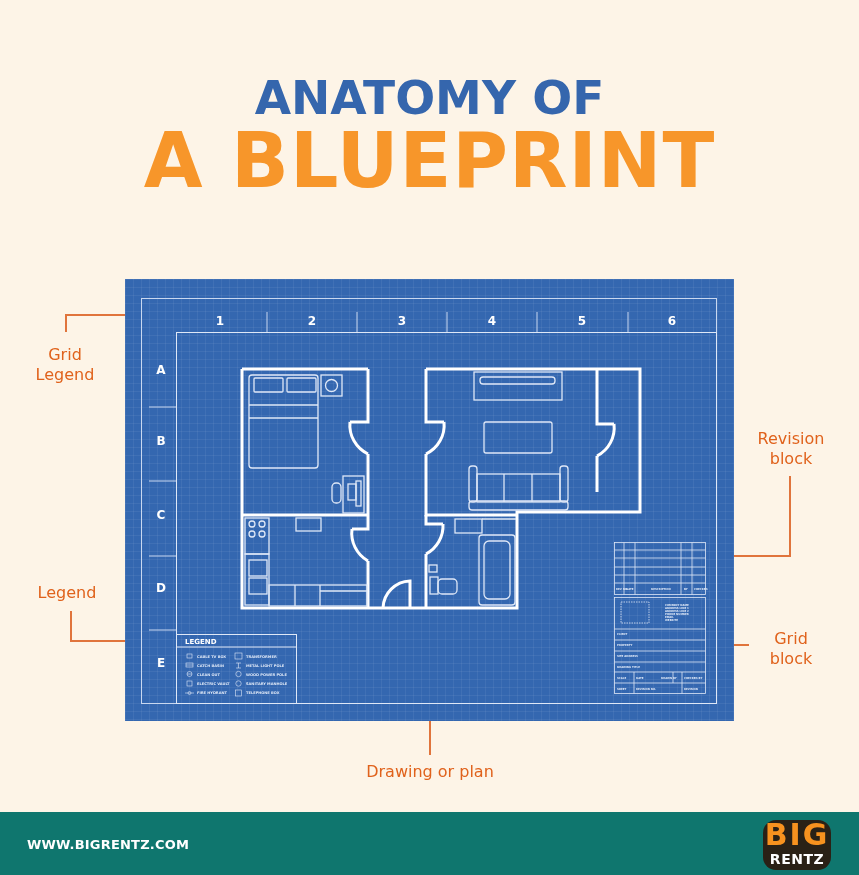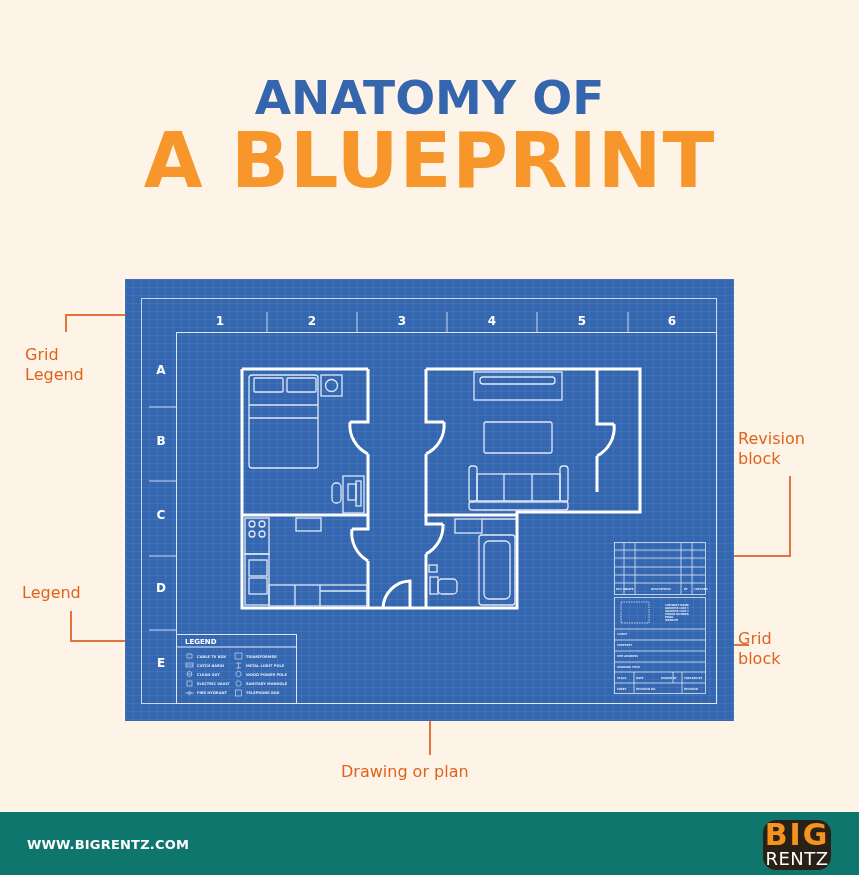--- a/index.html
+++ b/index.html
@@ -7,41 +7,41 @@
   body { background: #fdf4e7; font-family: "Liberation Sans", "DejaVu Sans", sans-serif; position: relative; }
 
   .title1 { position: absolute; top: 70px; left: 0; width: 859px; text-align: center;
     font-family: "DejaVu Sans", sans-serif; font-weight: bold; font-size: 47px; letter-spacing: 0px;
     color: #3566ad; }
   .title2 { position: absolute; top: 116px; left: 0; width: 859px; text-align: center;
     font-family: "DejaVu Sans", sans-serif; font-weight: bold; font-size: 76px; letter-spacing: 1px;
     color: #f7962a; }
 
   .callout { position: absolute; color: #e0621c; font-family: "DejaVu Sans", sans-serif;
-    font-size: 16px; line-height: 20px; }
+    font-size: 16px; text-align: center; line-height: 20px; }
 
   .line { position: absolute; background: #e0743c; }
 
   .bp { position: absolute; left: 125px; top: 279px; width: 609px; height: 442px;
     background-color: #3467b0;
     background-image:
       linear-gradient(rgba(255,255,255,0.06) 1px, transparent 1px),
       linear-gradient(90deg, rgba(255,255,255,0.06) 1px, transparent 1px);
     background-size: 8px 8px; }
   .bp svg { position: absolute; left: 0; top: 0; }
 
   .footer { position: absolute; left: 0; top: 812px; width: 859px; height: 63px; background: #0f766e; }
   .footer-url { position: absolute; left: 27px; top: 25px; color: #ffffff; font-weight: bold;
     font-family: "DejaVu Sans", sans-serif; font-size: 13px; letter-spacing: 0.2px; }
   .logo { position: absolute; left: 763px; top: 8px; width: 68px; height: 50px; background: #2a2116; border-radius: 13px; }
   .logo-big { position: absolute; left: 0; top: 0; width: 68px; text-align: center; color: #f7921f;
     font-family: "DejaVu Sans", sans-serif; font-weight: bold; font-size: 30px; line-height: 30px; letter-spacing: 2px;
     transform: scaleY(1.0); }
   .logo-rentz { position: absolute; left: 0; top: 31px; width: 68px; text-align: center; color: #ffffff;
-    font-family: "DejaVu Sans", sans-serif; font-weight: normal; font-size: 18px; line-height: 16px; letter-spacing: 0.5px; }
+    font-family: "DejaVu Sans", sans-serif; font-weight: bold; font-size: 14px; line-height: 16px; letter-spacing: 0.5px; }
 </style>
 </head>
 <body>
 
 <div class="title1">ANATOMY OF</div>
 <div class="title2">A BLUEPRINT</div>
 
 <div class="callout" style="left:25px; top:345px; width:80px;">
   <div>Grid</div>
   <div>Legend</div>
@@ -59,21 +59,21 @@
 </div>
 <div class="line" style="left:789px; top:476px; width:2px; height:80px;"></div>
 <div class="line" style="left:707px; top:555px; width:84px; height:2px;"></div>
 
 <div class="callout" style="left:738px; top:629px; width:106px;">
   <div>Grid</div>
   <div>block</div>
 </div>
 <div class="line" style="left:707px; top:644px; width:42px; height:2px;"></div>
 
-<div class="callout" style="left:341px; top:762px; width:200px;">Drawing or plan</div>
+<div class="callout" style="left:330px; top:762px; width:200px;">Drawing or plan</div>
 <div class="line" style="left:429px; top:595px; width:2px; height:160px;"></div>
 
 <div class="bp">
   <svg width="609" height="442" viewBox="0 0 609 442" xmlns="http://www.w3.org/2000/svg" font-family="DejaVu Sans, sans-serif">
 
     <rect x="16.5" y="19.5" width="575" height="405" fill="none" stroke="#c9d8f0" stroke-width="1"></rect>
 
     <rect x="51.5" y="53.5" width="540" height="371" fill="none" stroke="#dfe8f7" stroke-width="1"></rect>
 
     <g stroke="#c9d8f0" stroke-width="1">

